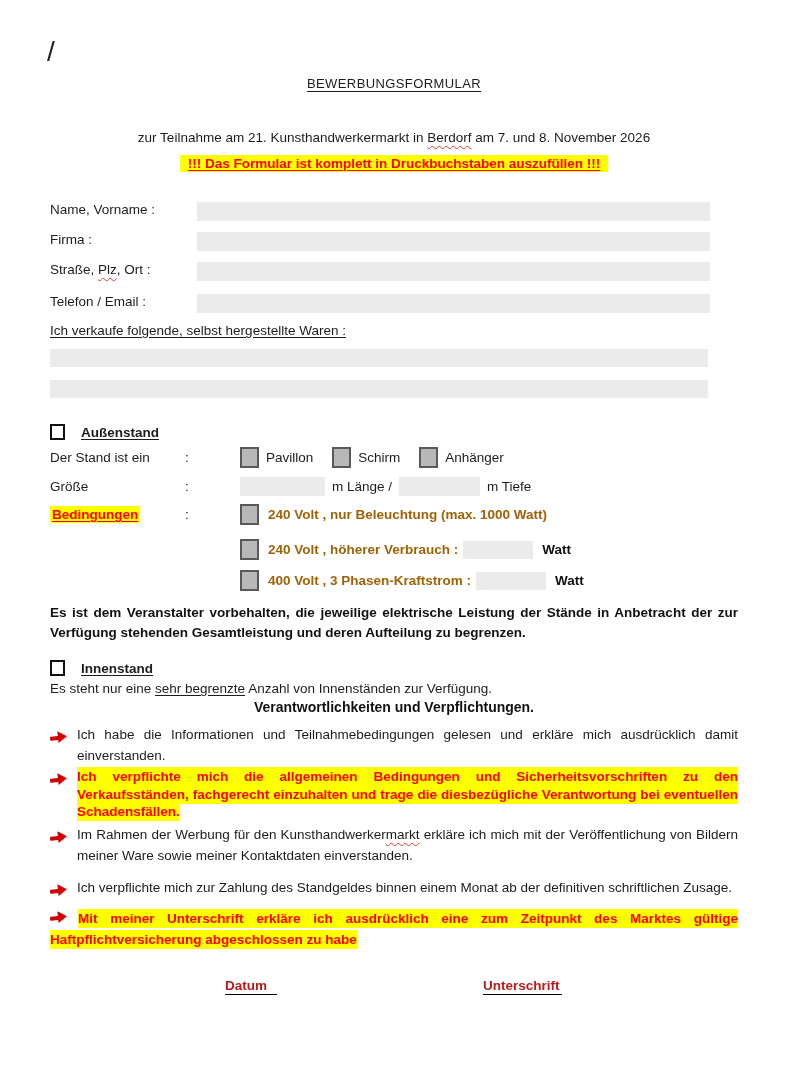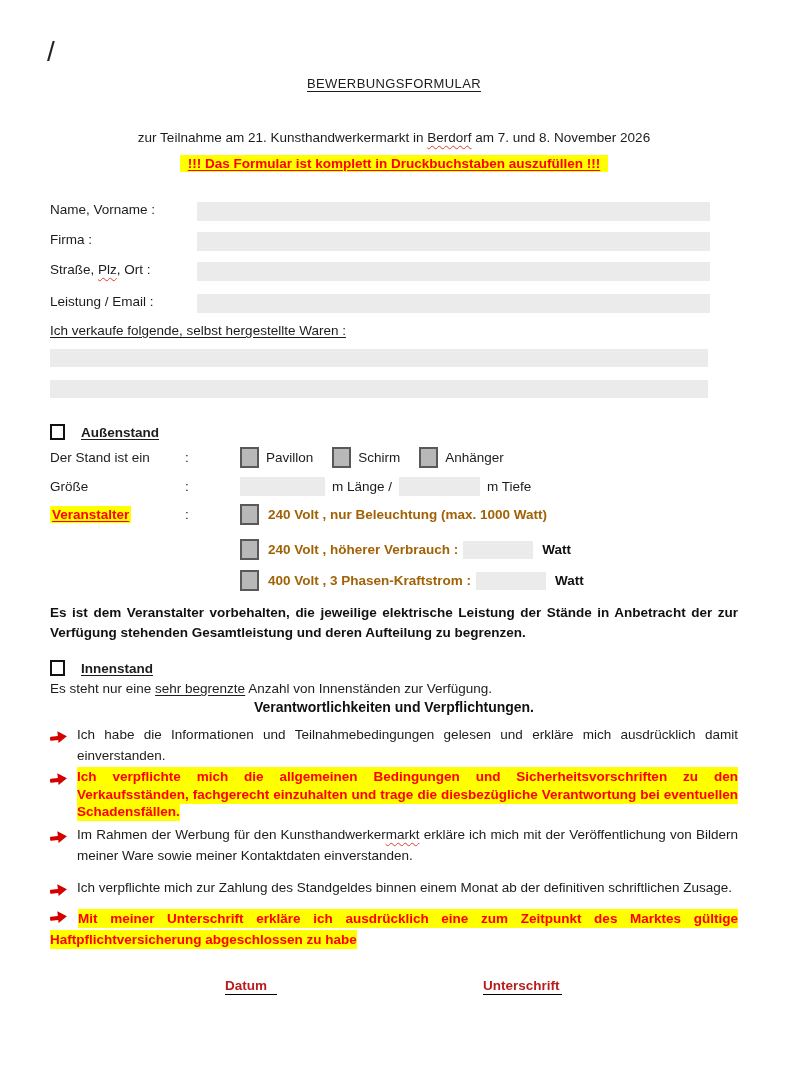--- a/index.html
+++ b/index.html
@@ -158,21 +158,21 @@
       </div>
       <div class="field-row">
         <span class="field-label">Firma :</span>
         <span class="field-bar"></span>
       </div>
       <div class="field-row">
         <span class="field-label"><span>Straße, </span><span class="sq-red">Plz</span><span>, Ort :</span></span>
         <span class="field-bar"></span>
       </div>
       <div class="field-row last">
-        <span class="field-label">Leistung / Email :</span>
+        <span class="field-label">Telefon / Email :</span>
         <span class="field-bar"></span>
       </div>
     </div>
 
     <div class="wares-label">Ich verkaufe folgende, selbst hergestellte Waren :</div>
     <div class="wares-bar"></div>
     <div class="wares-bar second"></div>
 
     <div class="section-heading">
       <span class="hollow-box"></span>
@@ -199,21 +199,21 @@
     <div class="opt-row size-row">
       <span class="opt-label">Größe</span>
       <span class="opt-colon">:</span>
       <span class="size-bar"></span>
       <span class="size-unit">m Länge /</span>
       <span class="size-bar depth"></span>
       <span class="size-unit">m Tiefe</span>
     </div>
 
     <div class="opt-row strom-row">
-      <span class="opt-label"><span class="strom-label">Veranstalter</span></span>
+      <span class="opt-label"><span class="strom-label">Bedingungen</span></span>
       <span class="opt-colon">:</span>
       <span class="cb"></span>
       <span class="power-text">240 Volt , nur Beleuchtung (max. 1000 Watt)</span>
     </div>
 
     <div class="power-row r2">
       <span class="cb"></span>
       <span class="power-text">240 Volt , höherer Verbrauch :</span>
       <span class="watt-bar"></span>
       <span class="watt-label">Watt</span>

